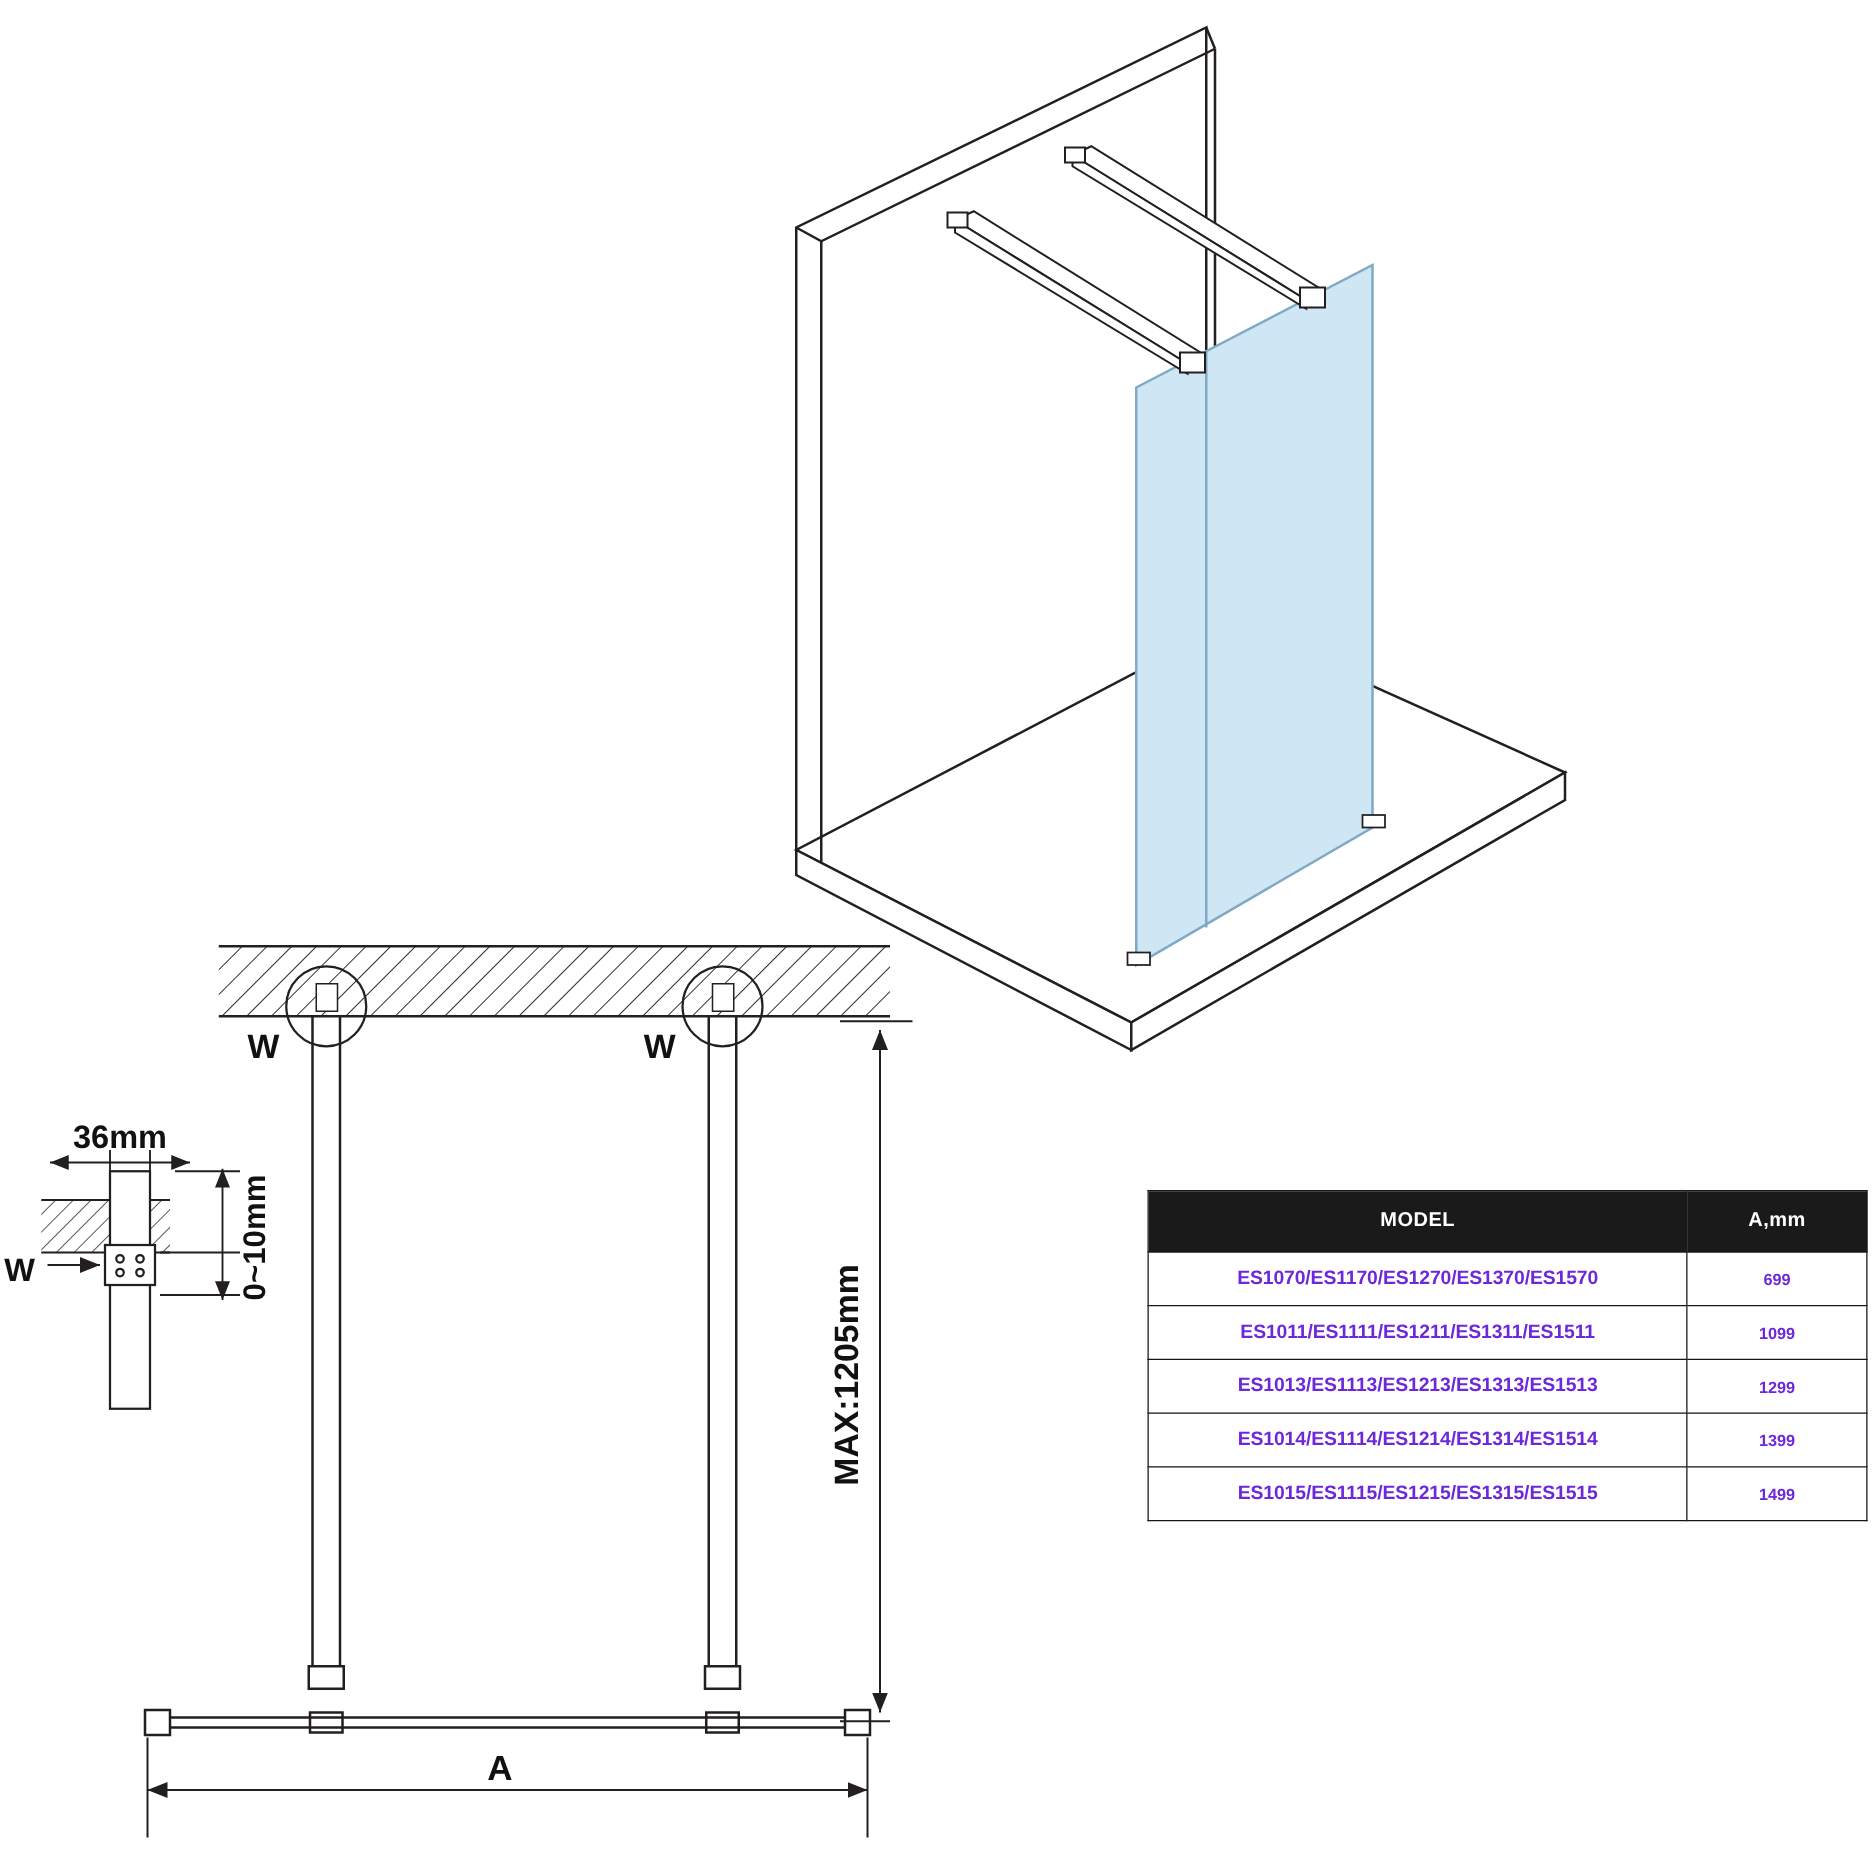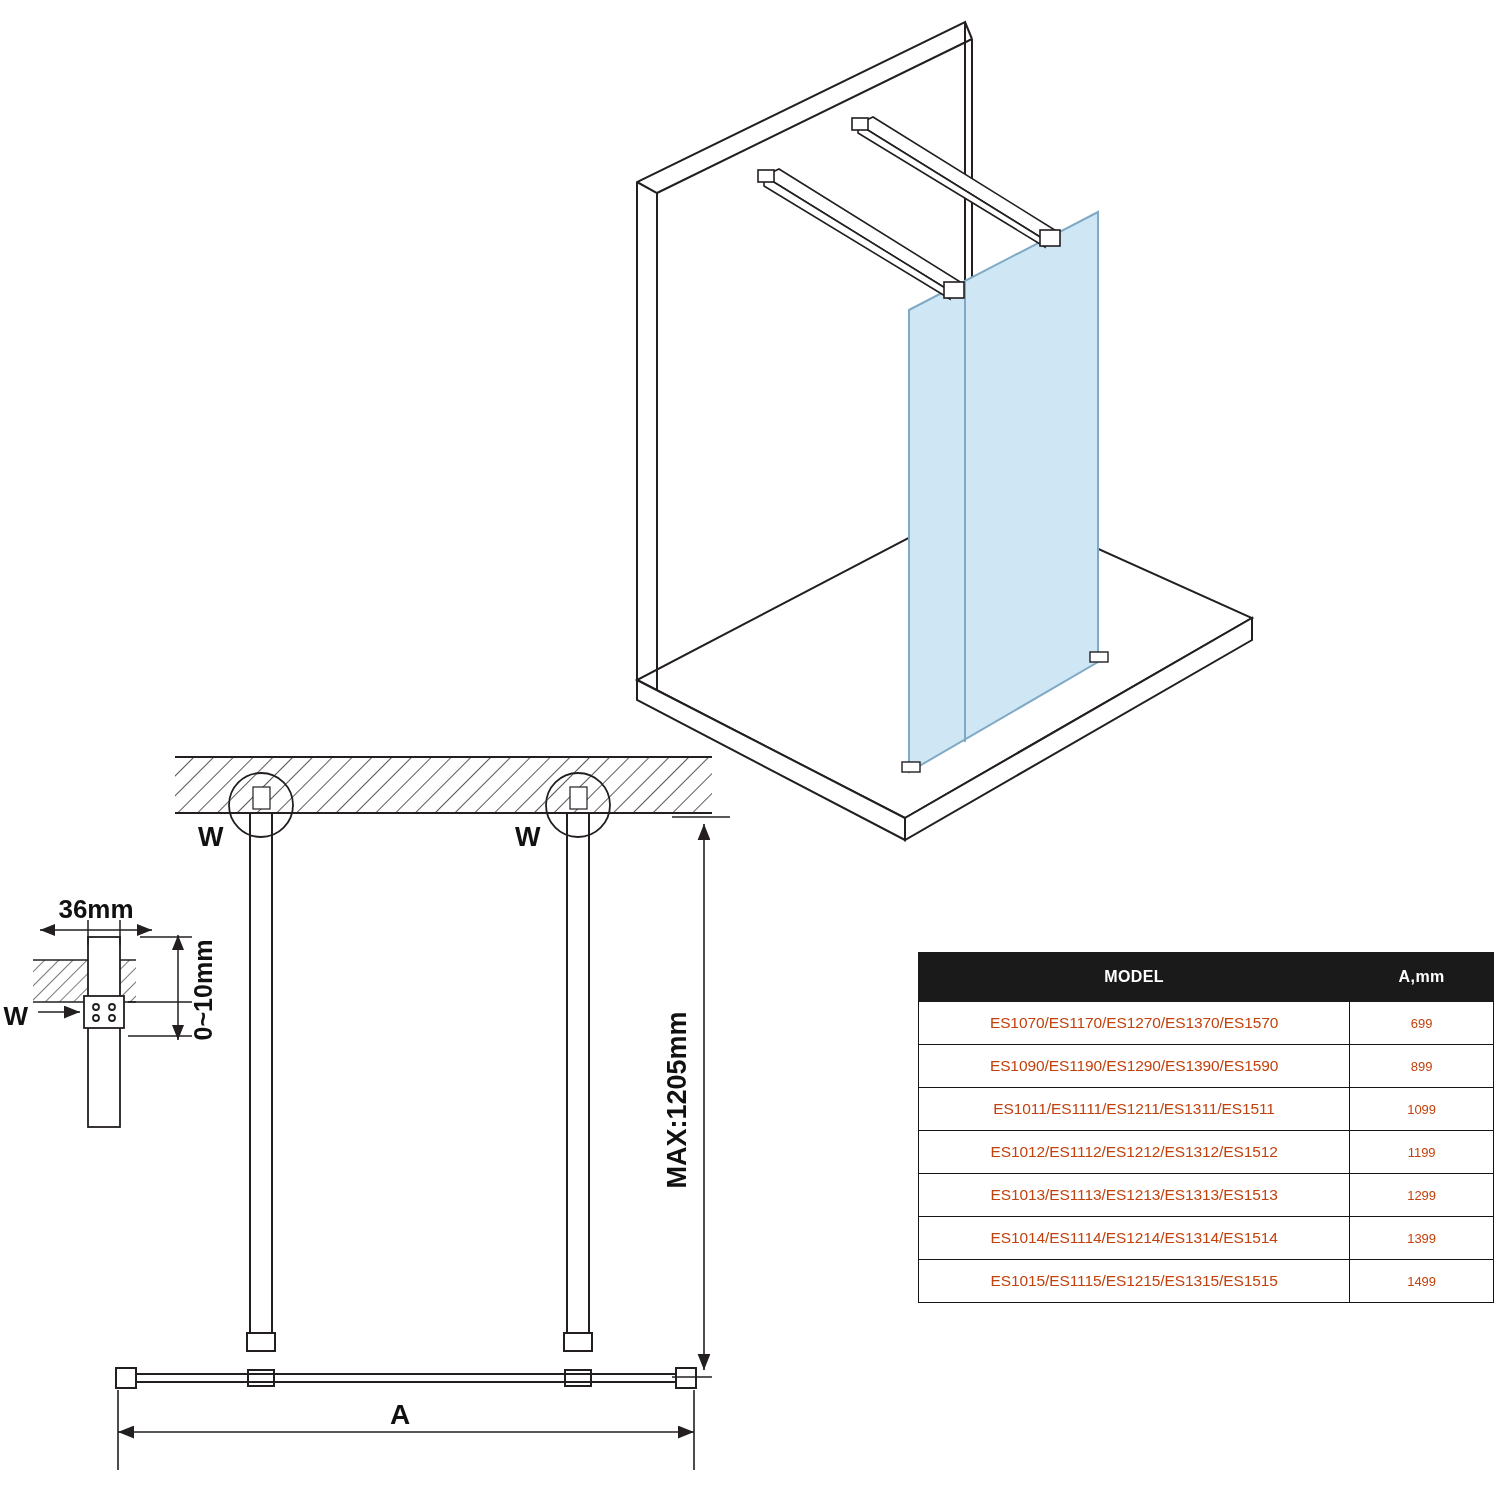--- a/index.html
+++ b/index.html
@@ -36,22 +36,22 @@
     background: #ffffff;
     font-size: 15px;
   }
   .spec-table th,
   .spec-table td {
     border: 1px solid #141414;
     padding: 0;
     height: 42px;
     vertical-align: middle;
     text-align: center;
-    color: #c2410c;
-    font-weight: normal;
+    color: #6d28d9;
+    font-weight: bold;
   }
   .spec-table thead th {
     background: #1a1a1a;
     color: #ffffff;
     font-weight: bold;
     font-size: 16px;
     letter-spacing: 0.4px;
     height: 48px;
     border: 1px solid #1a1a1a;
   }
@@ -218,32 +218,24 @@
         <th>MODEL</th>
         <th>A,mm</th>
       </tr>
     </thead>
     <tbody>
       <tr>
         <td class="model-cell">ES1070/ES1170/ES1270/ES1370/ES1570</td>
         <td class="a-cell">699</td>
       </tr>
       <tr>
-        <td class="model-cell">ES1090/ES1190/ES1290/ES1390/ES1590</td>
-        <td class="a-cell">899</td>
-      </tr>
-      <tr>
         <td class="model-cell">ES1011/ES1111/ES1211/ES1311/ES1511</td>
         <td class="a-cell">1099</td>
       </tr>
       <tr>
-        <td class="model-cell">ES1012/ES1112/ES1212/ES1312/ES1512</td>
-        <td class="a-cell">1199</td>
-      </tr>
-      <tr>
         <td class="model-cell">ES1013/ES1113/ES1213/ES1313/ES1513</td>
         <td class="a-cell">1299</td>
       </tr>
       <tr>
         <td class="model-cell">ES1014/ES1114/ES1214/ES1314/ES1514</td>
         <td class="a-cell">1399</td>
       </tr>
       <tr>
         <td class="model-cell">ES1015/ES1115/ES1215/ES1315/ES1515</td>
         <td class="a-cell">1499</td>

